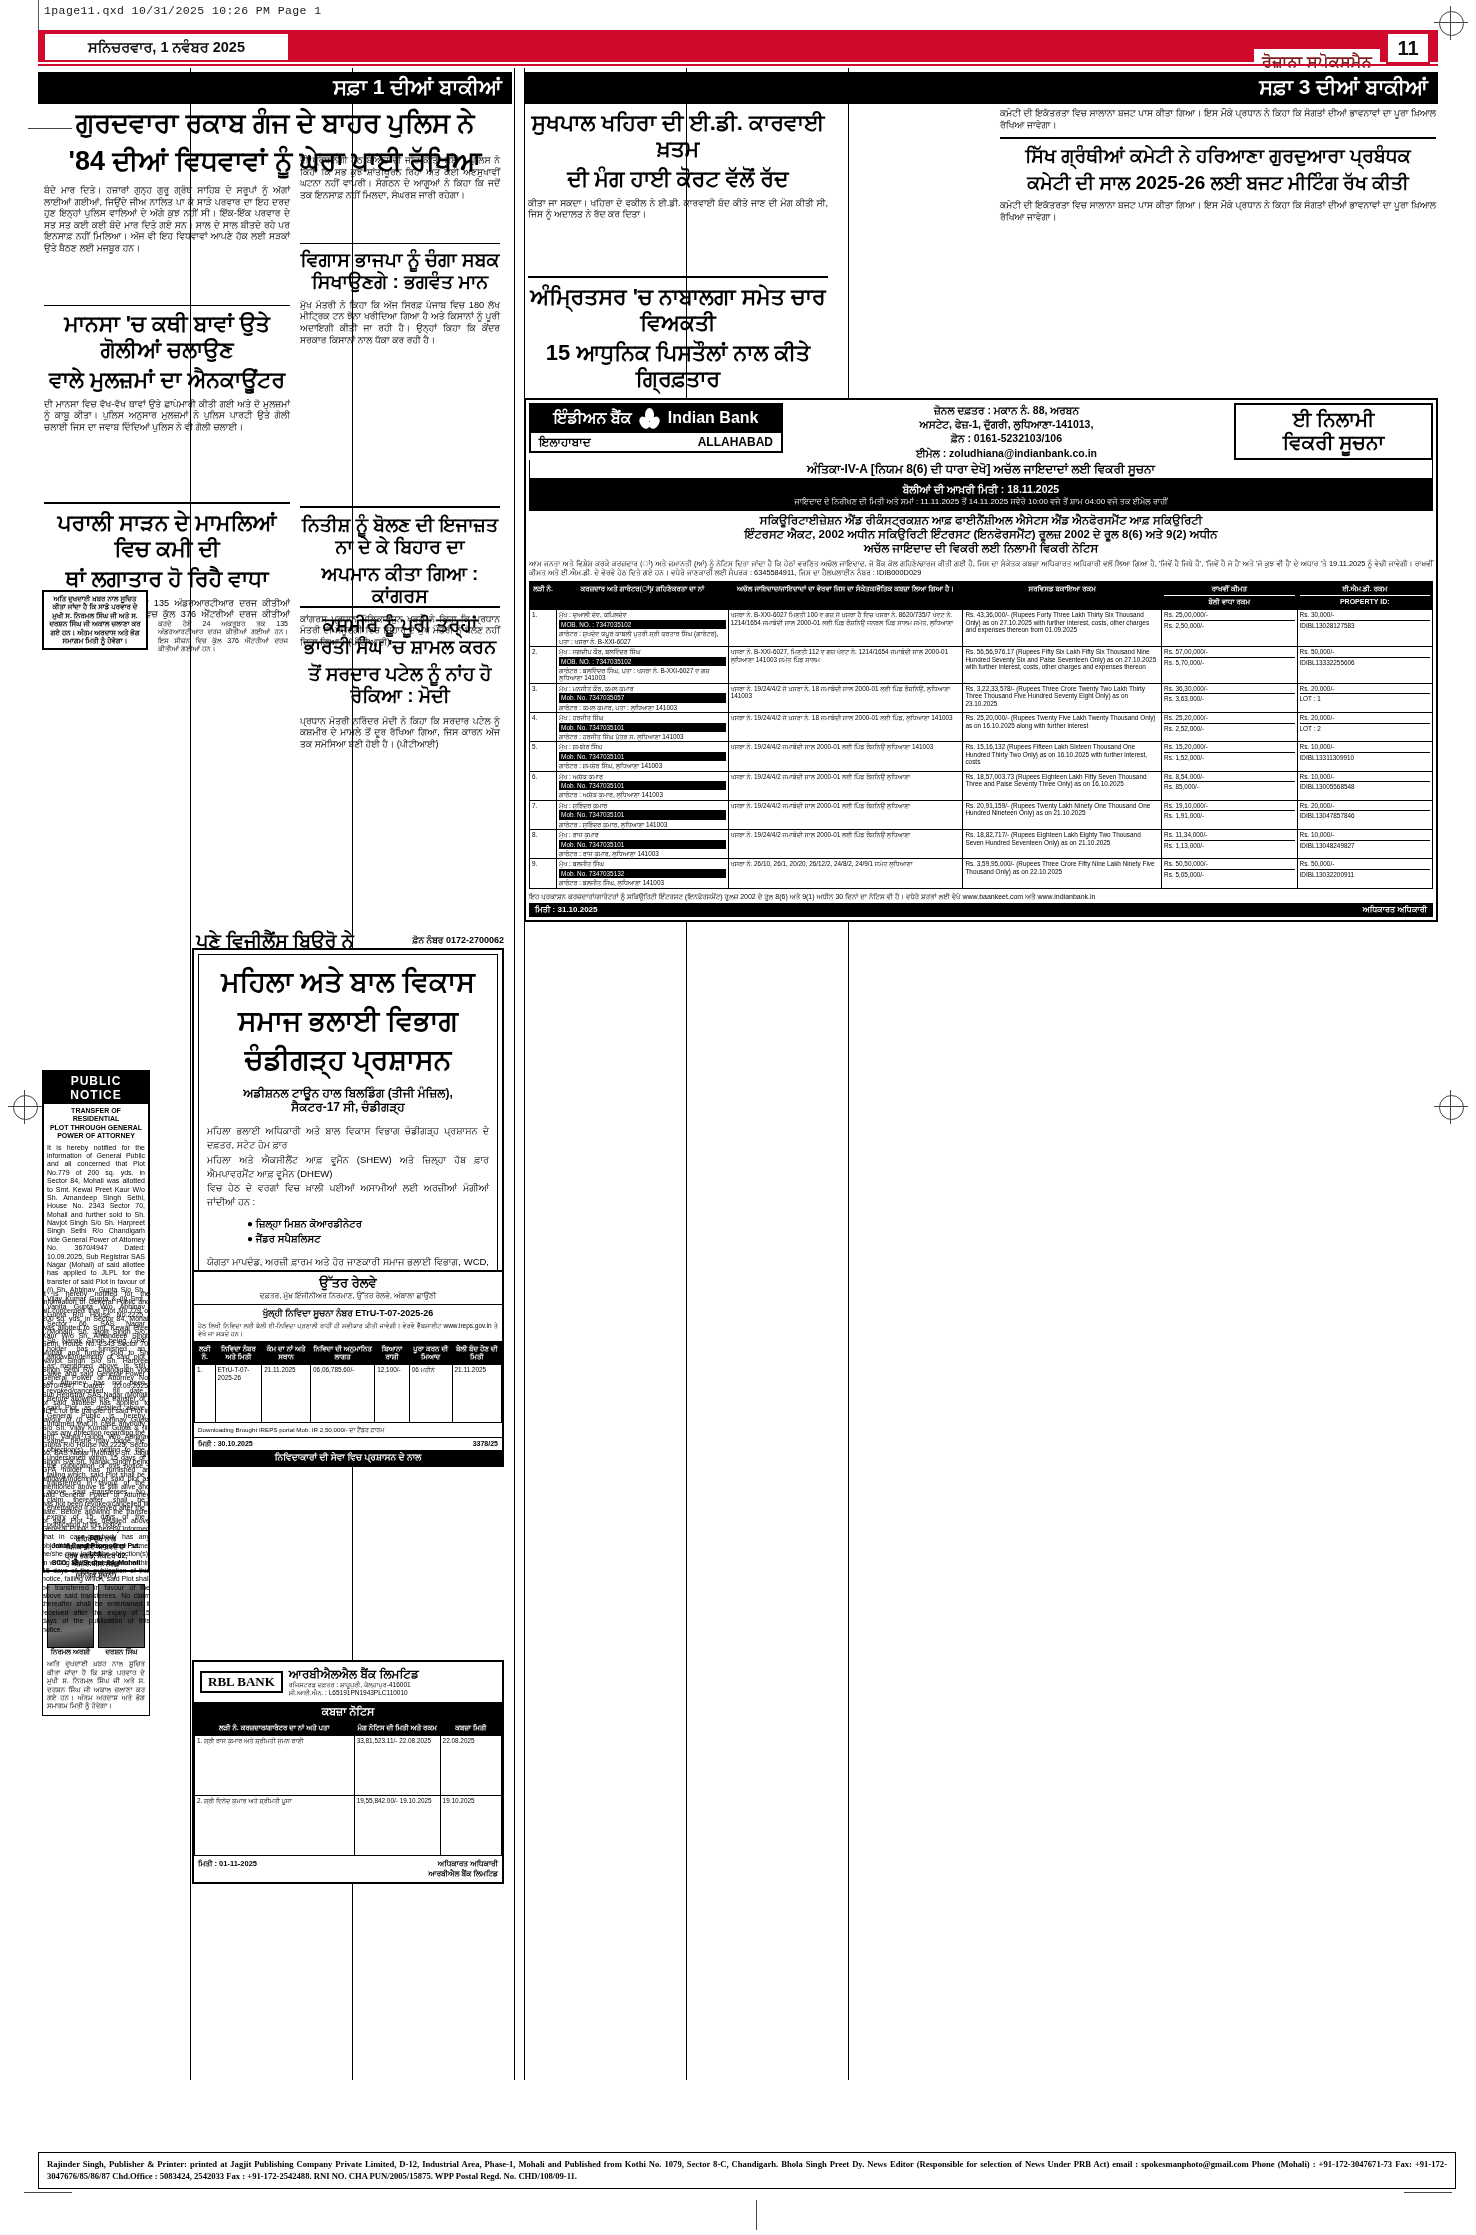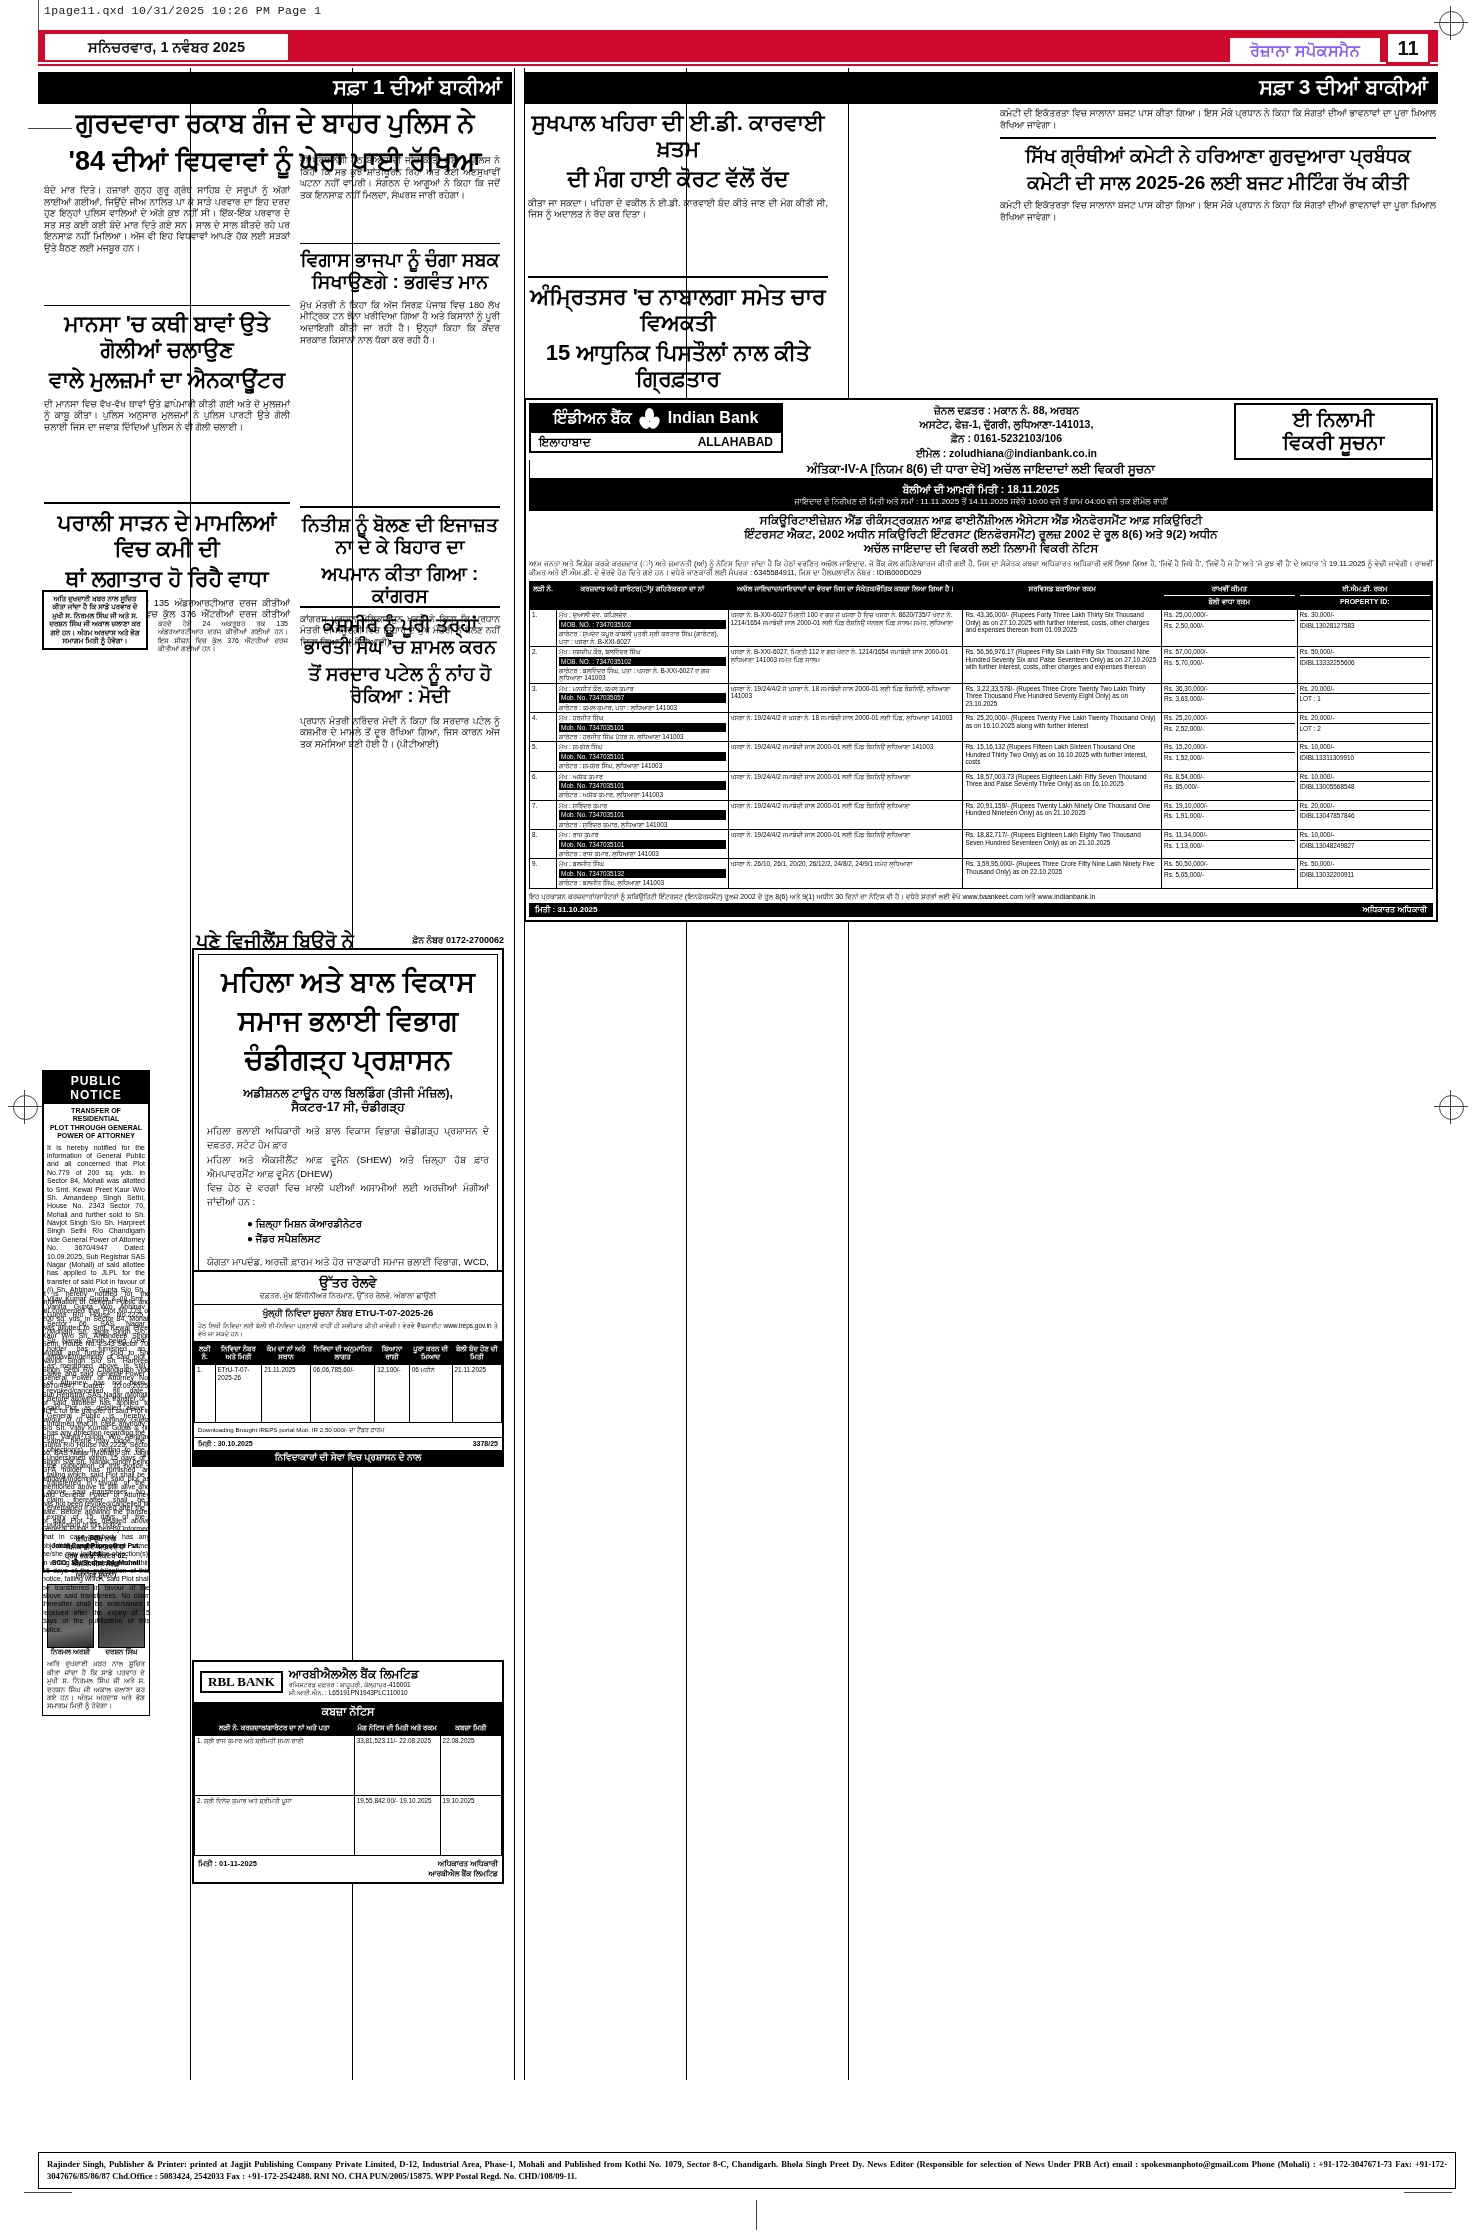--- a/index.html
+++ b/index.html
@@ -19,22 +19,22 @@
   .regmark{position:absolute;width:34px;height:34px;}
   .regmark:before{content:"";position:absolute;left:0;top:16px;width:34px;height:1px;background:#444;}
   .regmark:after{content:"";position:absolute;left:16px;top:0;width:1px;height:34px;background:#444;}
   .regcirc{position:absolute;left:5px;top:5px;width:23px;height:23px;border:1px solid #444;border-radius:50%;}
   .tick{position:absolute;background:#444;}
 
   
   .masthead{position:absolute;left:38px;top:30px;width:1400px;height:32px;background:#cf0a2c;}
   .datebox{position:absolute;left:6px;top:3px;height:26px;min-width:215px;background:#fff;border:1px solid #cf0a2c;
            display:flex;align-items:center;justify-content:center;padding:0 14px;font-size:14.5px;font-weight:700;color:#111;}
-  .brandbox{position:absolute;right:58px;top:8px;height:26px;background:#fff;display:flex;align-items:center;padding:0 20px;
-            font-size:16px;font-weight:800;color:#8b5cf6;letter-spacing:.3px;}
+  .brandbox{position:absolute;right:58px;top:19px;height:26px;background:#fff;display:flex;align-items:center;padding:0 8px;
+            font-size:16px;font-weight:800;color:#7f1d1d;letter-spacing:.3px;}
   .pagenum{position:absolute;right:8px;top:2px;width:40px;height:28px;background:#fff;border:2px solid #cf0a2c;
            display:flex;align-items:center;justify-content:center;font-size:20px;font-weight:800;color:#111;}
   .redrule{position:absolute;left:38px;top:64px;width:1400px;height:2px;background:#cf0a2c;}
 
   
   .frame{position:absolute;left:38px;top:68px;width:1400px;height:2078px;}
   .vline{position:absolute;top:0;width:1px;height:2012px;background:#000;}
 
   
   .secbar{background:#000;color:#fff;text-align:right;font-size:21px;font-weight:800;padding:3px 10px 5px 10px;}

